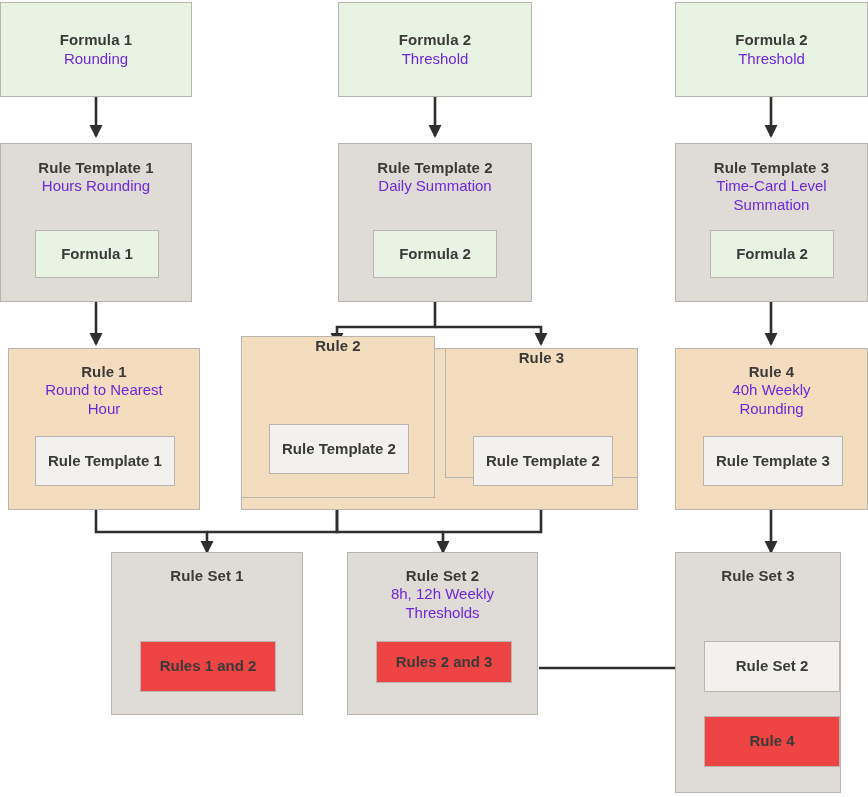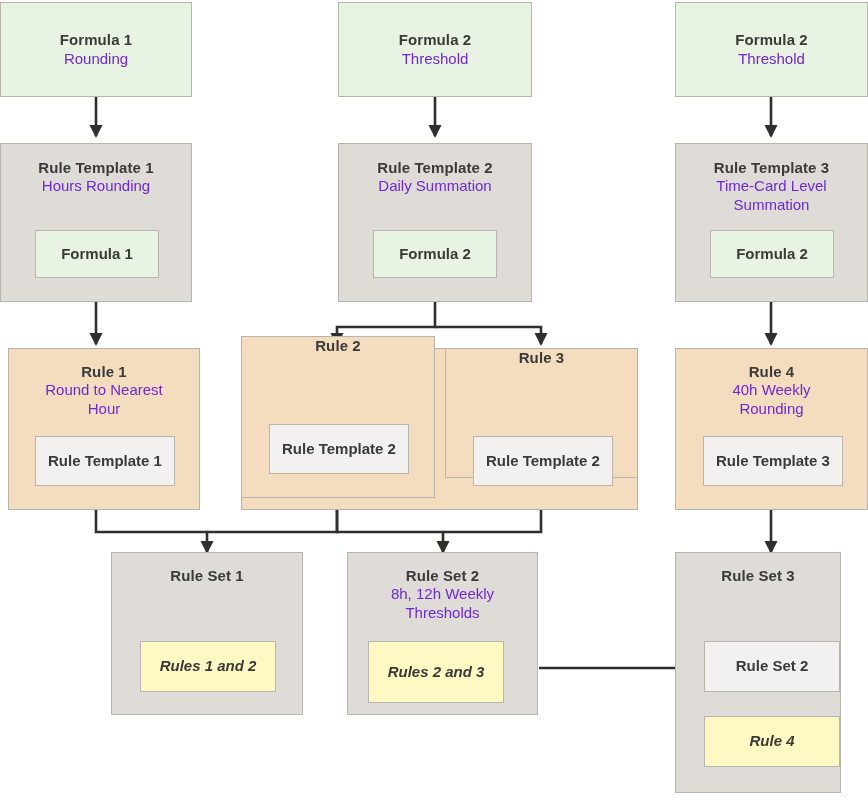--- a/index.html
+++ b/index.html
@@ -58,21 +58,21 @@
     display: flex;
     align-items: center;
     justify-content: center;
     text-align: center;
     font-weight: bold;
     font-size: 15px;
     color: #3a3a38;
   }
   .chip.green  { background: #e9f3e3; }
   .chip.lgray  { background: #f2f1ef; }
-  .chip.orange { background: #fef9c3; font-style: italic; }
+  .chip.orange { background: #ef4444; }
 </style>
 </head>
 <body>
 
 <div id="canvas">
 
   <svg id="connectors" viewBox="0 0 868 797" width="868" height="797" xmlns="http://www.w3.org/2000/svg">
     <defs>
       <marker id="arrow" viewBox="0 0 10 10" refX="8.5" refY="5" markerWidth="5.2" markerHeight="5.2" orient="auto-start-reverse">
         <path d="M 0 0 L 10 5 L 0 10 z" fill="#2f2f2e"></path>
@@ -165,21 +165,21 @@
   </div>
 
   <div class="node gray" style="left:111px; top:552px; width:192px; height:163px; padding-top:14px;justify-content:space-between;">
     <div class="node-title">Rule Set 1</div>
     <div class="chip orange" style="left:28px; top:88px; width:136px; height:51px;">Rules 1 and 2</div>
   </div>
 
   <div class="node gray" style="left:347px; top:552px; width:191px; height:163px; padding-top:14px;">
     <div class="node-title">Rule Set 2</div>
     <div class="node-sub" style="max-width:140px;">8h, 12h Weekly Thresholds</div>
-    <div class="chip orange" style="left:20px; top:88px; width:136px; height:62px;">Rules 2 and 3</div>
+    <div class="chip orange" style="left:28px; top:88px; width:136px; height:42px;">Rules 2 and 3</div>
   </div>
 
   <div class="node gray" style="left:675px; top:552px; width:166px; height:241px; padding-top:14px;">
     <div class="node-title">Rule Set 3</div>
     <div class="chip lgray" style="left:28px; top:88px; width:136px; height:51px;">Rule Set 2</div>
     <div class="chip orange" style="left:28px; top:163px; width:136px; height:51px;">Rule 4</div>
   </div>
 
 </div>
 

